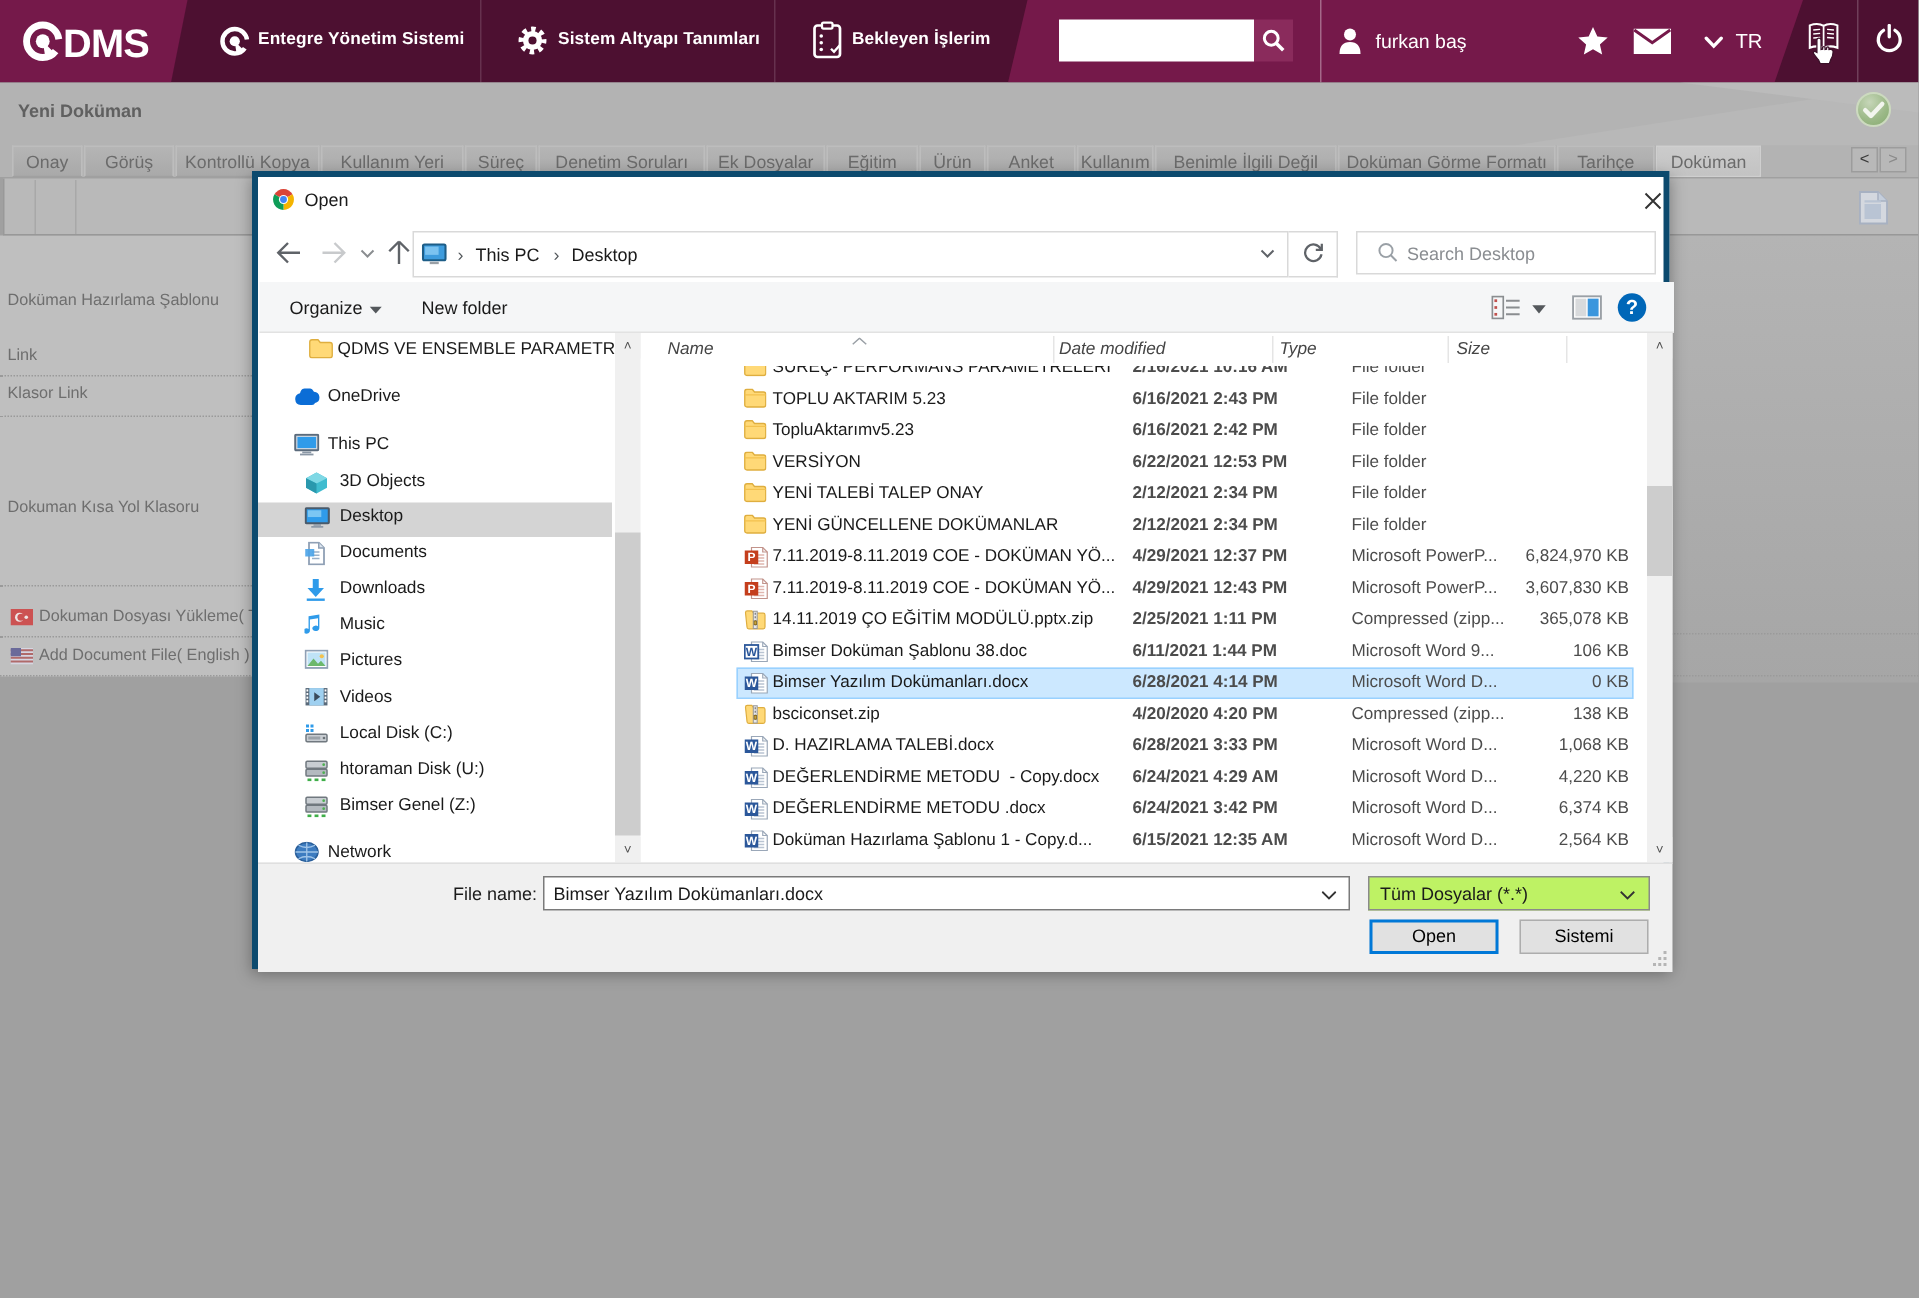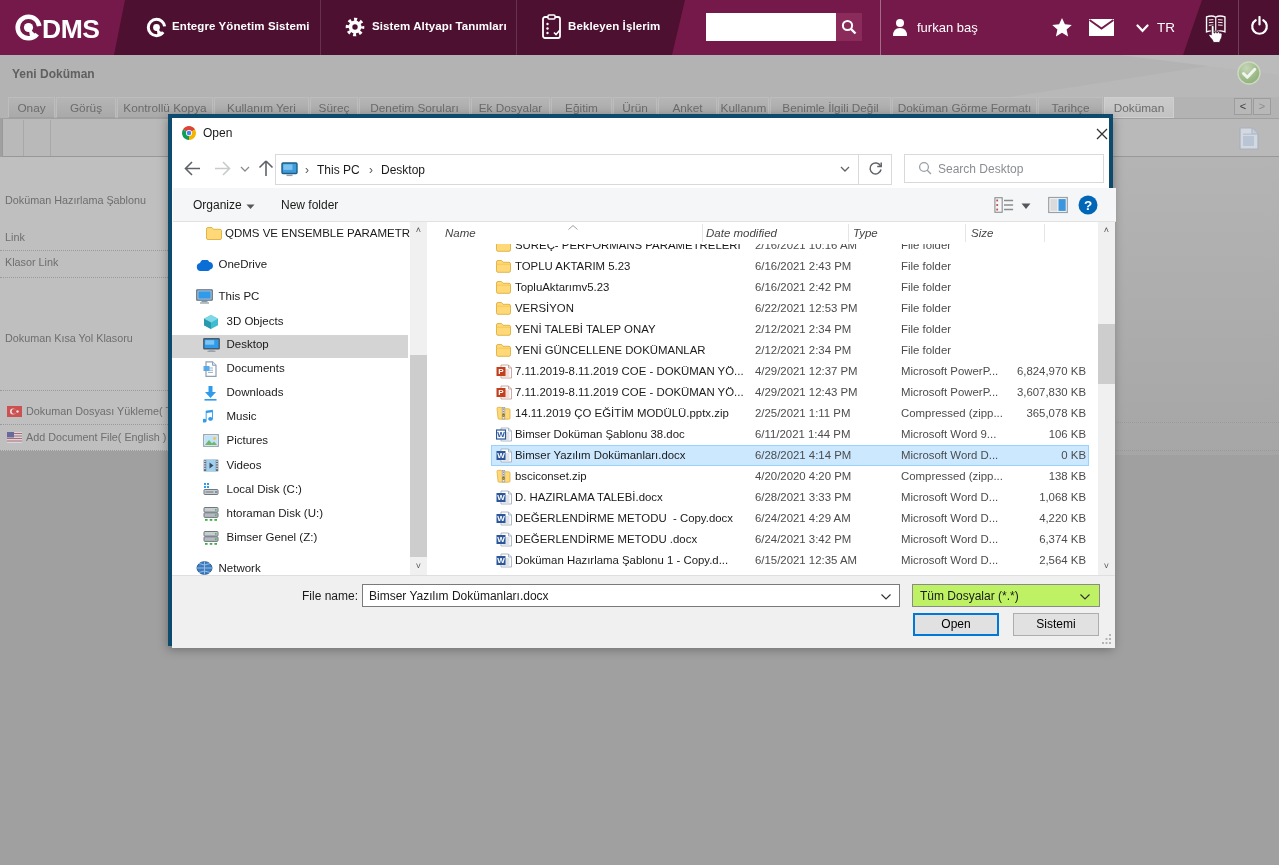--- a/index.html
+++ b/index.html
@@ -37,21 +37,21 @@
          border:4px solid #0c4a6e; box-shadow:0 3px 10px rgba(0,0,0,0.35);padding-left:31px; }
   #dlg .in { position:absolute; }
   .winfont { font-size:12px; color:#1a1a1a; }
   .hdrtxt { font-size:11.5px; color:#454545;font-style:italic; }
   .hsep { top:2px; width:1px; height:18px; background:#e5e5e5; }
   .sbarrow { width:17px; height:17px; background:#f0f0f0; color:#505050; font-size:9px; text-align:center; line-height:17px; }
   .sitem { position:absolute; font-size:11.5px; color:#1a1a1a; }
   .sicon { position:absolute; }
   .row { position:absolute; left:0; width:671px; height:21px;margin-left:48px; }
   .row .nm { position:absolute; left:39px; top:4px; font-size:11.4px; color:#1a1a1a; white-space:nowrap; }
-  .row .dt { position:absolute; left:279px; top:4px; font-size:11.4px; color:#4c4c4c; white-space:nowrap; }
+  .row .dt { position:absolute; left:279px; top:4px; font-size:11.4px; color:#4c4c4c; white-space:nowrap;font-weight:bold; }
   .row .tp { position:absolute; left:425px; top:4px; font-size:11.4px; color:#4c4c4c; white-space:nowrap; }
   .row .sz { position:absolute; left:480px; top:4px; width:130px; text-align:right; font-size:11.4px; color:#4c4c4c; }
   .row .ic { position:absolute; left:20px; top:3px; }
 </style>
 </head>
 <body>
 
 <div id="nav" class="abs">
 
   <svg class="abs" style="left:0;top:0" width="1279" height="55">

